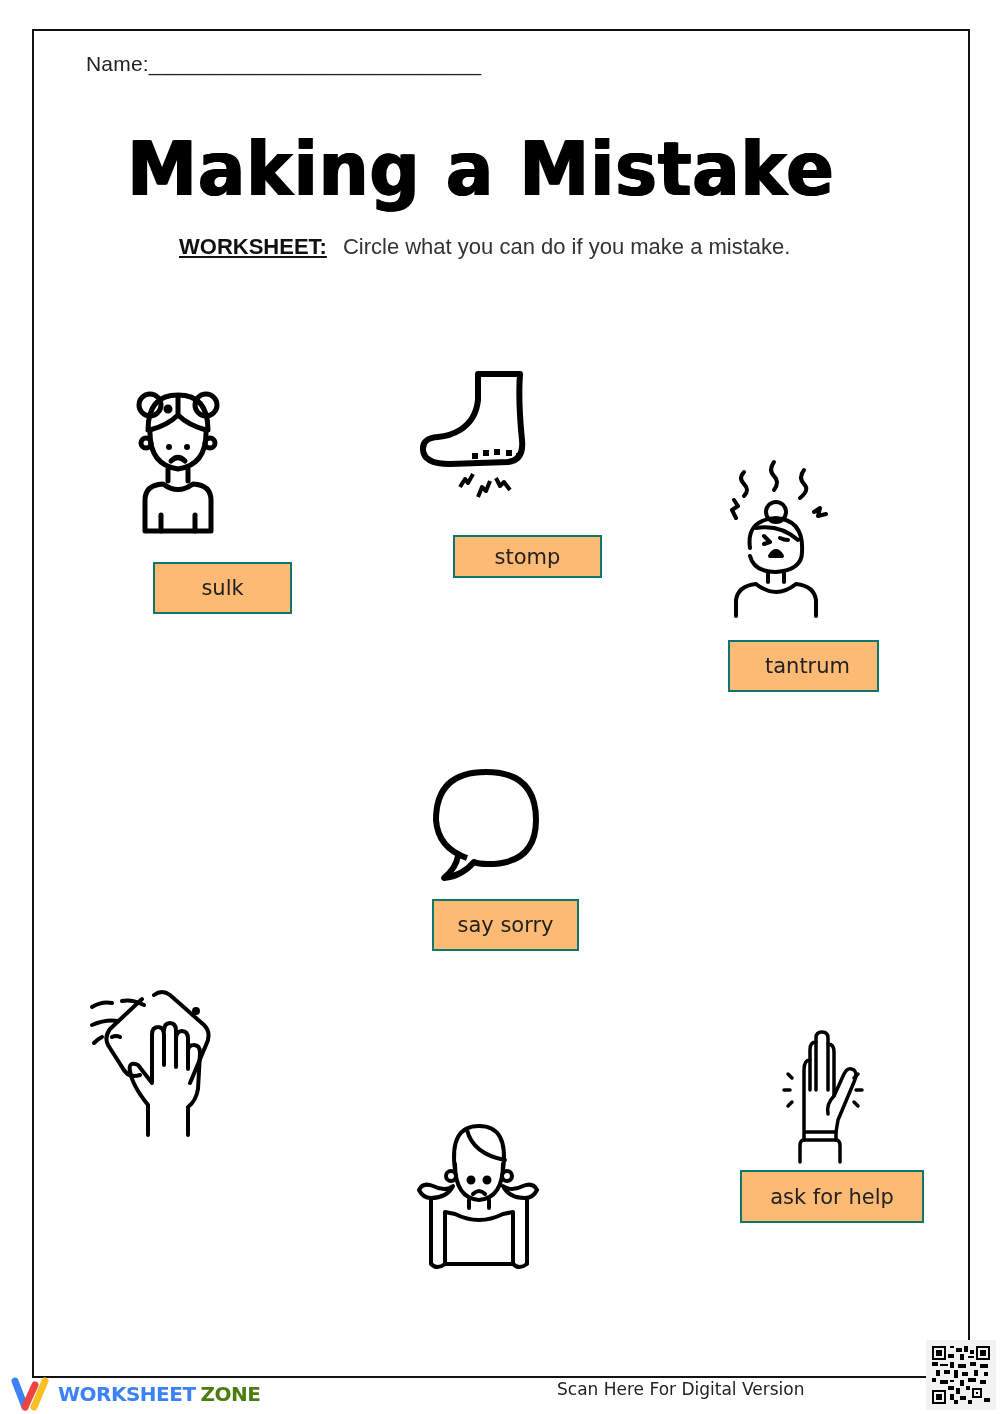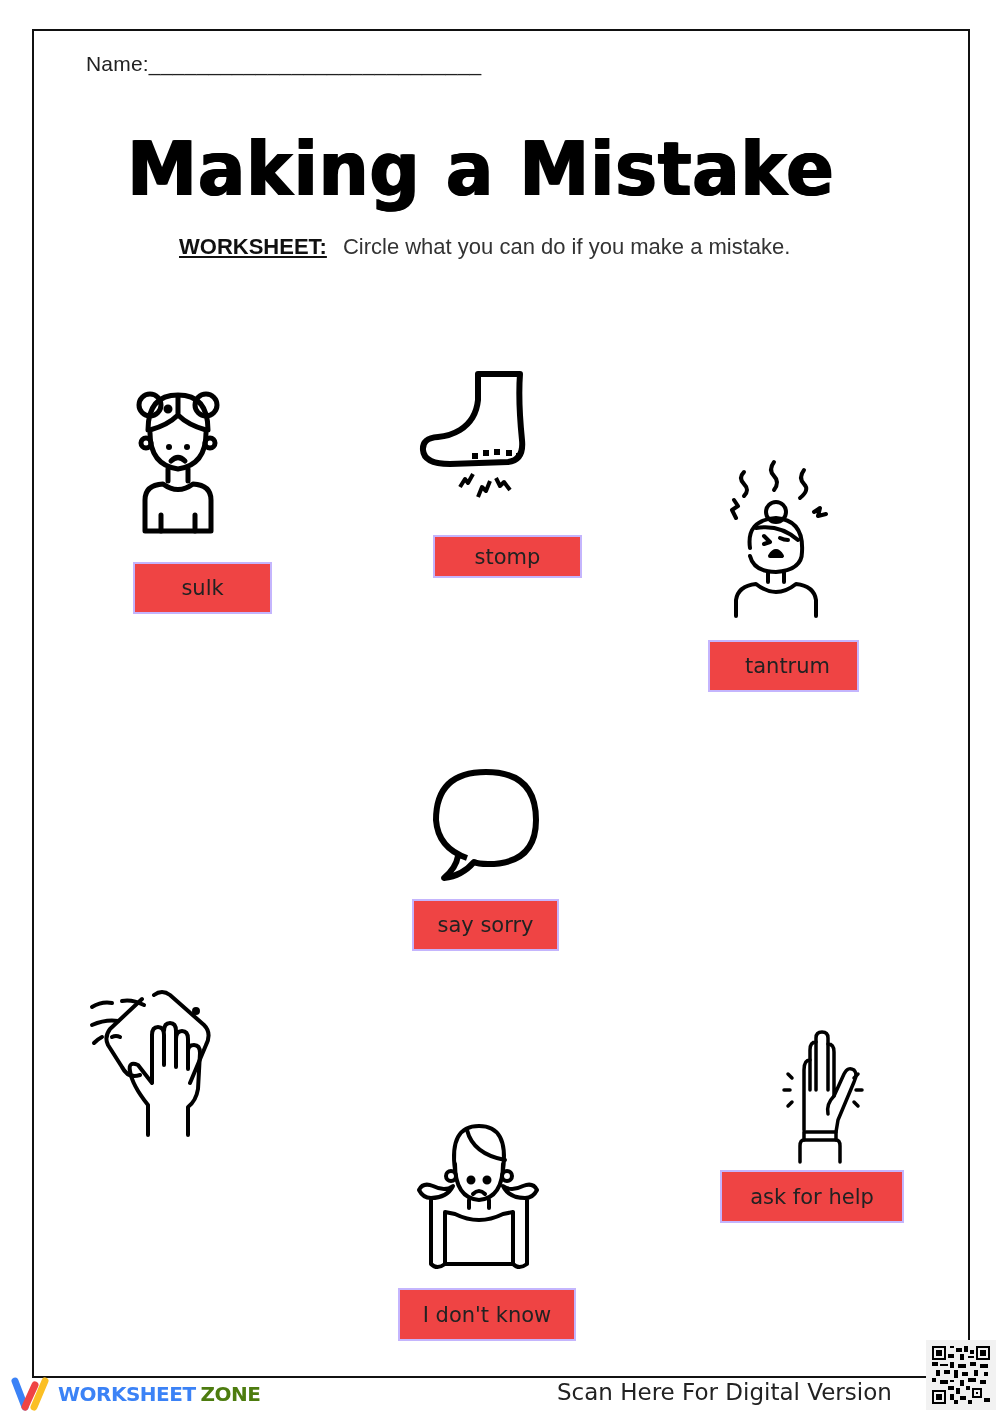--- a/index.html
+++ b/index.html
@@ -26,33 +26,33 @@
 
   .directions {
     position: absolute; left: 179px; top: 234px; font-size: 22px;
     font-family: "Liberation Sans", sans-serif; color: #333; white-space: nowrap;
   }
   .directions .label { font-weight: bold; text-decoration: underline; color: #111; margin-right: 16px; }
 
   .item { position: absolute; }
   .item svg { position: absolute; overflow: visible; }
   .label-box {
-    position: absolute; border: 2px solid #c4b5fd; background: #ef4444;
+    position: absolute; border: 2px solid #0f766e; background: #fdba74;
     font-family: "DejaVu Sans", sans-serif; font-size: 21px; color: #222;
-    display: flex; align-items: center; justify-content: center; white-space: nowrap;
+    display: flex; align-items: center; justify-content: center; white-space: nowrap; margin-left: 20px;
   }
 
   .footer-logo { position: absolute; left: 10px; top: 1376px; height: 36px; display: flex; align-items: center; }
   .logo-text { font-family: "DejaVu Sans", sans-serif; font-weight: bold; font-size: 20px; letter-spacing: -0.5px; margin-left: 6px; }
   .logo-text .w { color: #3b82f6; }
   .logo-text .z { color: #4d7c0f; margin-left: 5px; }
 
   .scan-text {
     position: absolute; left: 557px; top: 1379px; font-family: "DejaVu Sans", sans-serif;
-    font-size: 23px; color: #222; white-space: nowrap;
+    font-size: 17px; color: #222; white-space: nowrap;
   }
   .qr { position: absolute; left: 926px; top: 1340px; width: 70px; height: 70px; background: #f2f2f2; padding: 6px; }
 </style>
 </head>
 <body>
 
 <div class="page-frame"></div>
 
 <div class="name-line">
   <span>Name:</span><span>____________________________</span>
@@ -149,21 +149,20 @@
       <circle cx="92" cy="56" r="5"></circle>
     <circle cx="56" cy="60" r="2.5" fill="#000"></circle>
       <circle cx="72" cy="60" r="2.5" fill="#000"></circle>
     <path d="M58 74 Q64 68 70 74"></path>
     <path d="M54 80 L54 88 M74 80 L74 88"></path>
     <path d="M4 70 Q8 62 18 66 Q30 72 38 66 Q32 78 16 78 Q8 78 4 70 Z"></path>
     <path d="M122 70 Q118 62 108 66 Q96 72 88 66 Q94 78 110 78 Q118 78 122 70 Z"></path>
     <path d="M16 80 L16 144 Q22 150 30 144 L30 92 L40 94 Q64 106 88 94 L98 92 L98 144 Q104 150 112 144 L112 80"></path>
     <path d="M30 144 L98 144"></path>
   </svg>
-  <div class="label-box" style="left:1px;top:168px;width:178px;height:53px;">I don't know</div>
 </div>
 
 <div class="item" style="left:720px;top:1030px;width:185px;height:194px;">
   <svg style="left:58px;top:0;" width="90" height="135" viewBox="0 0 90 135" fill="none" stroke="#000" stroke-width="3.5" stroke-linecap="round" stroke-linejoin="round">
     <path d="M10 44 L14 48 M6 60 L12 60 M10 76 L14 72"></path>
     <path d="M80 44 L76 48 M84 60 L78 60 M80 76 L76 72"></path>
     <path d="M26 100 L26 40 Q26 30 32 30 L32 20 Q32 12 38 12 L38 8 Q38 2 44 2 Q50 2 50 8 L50 14 Q56 14 56 22 L56 66 L66 44 Q70 36 76 40 Q80 44 76 52 L60 90 L58 102"></path>
     <path d="M38 12 L38 60 M50 14 L50 60 M32 30 L32 60"></path>
     <path d="M56 66 Q48 74 50 84"></path>
     <path d="M26 102 L58 102 L58 110 L26 110 Z"></path>

